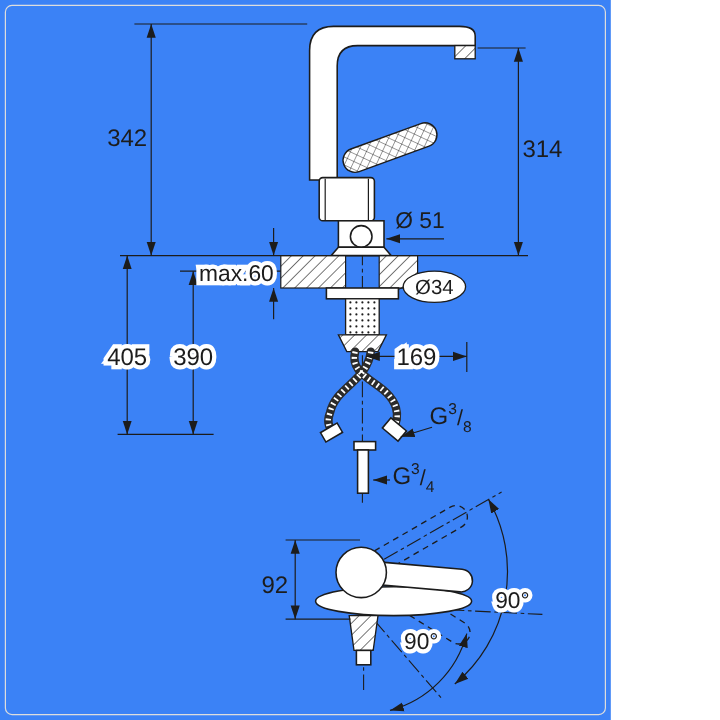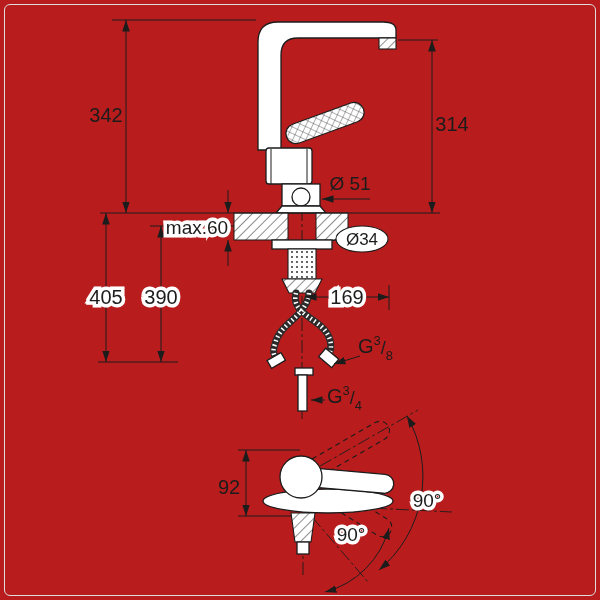--- a/index.html
+++ b/index.html
@@ -1,16 +1,16 @@
 <!DOCTYPE html>
 <html><head>
 <meta charset="utf-8">
 <style>
   html,body{margin:0;padding:0;background:#ffffff;}
-  .canvas{position:relative;width:600px;height:600px;background:#b91c1c;overflow:hidden;
+  .canvas{position:relative;width:509px;height:600px;background:#3b82f6;overflow:hidden;
           font-family:"Liberation Sans",sans-serif;}
   .frame{position:absolute;inset:4px;border:1px solid #dddddd;border-radius:6px;pointer-events:none;}
   svg{position:absolute;inset:0;}
   text{fill:#1c1c1c;font-family:"Liberation Sans",sans-serif;}
   .halo{paint-order:stroke;stroke:#ffffff;stroke-width:7px;}
   .ln{stroke:#1c1c1c;stroke-width:1;fill:none;}
   .outline{stroke:#1c1c1c;stroke-width:1.3;fill:#ffffff;}
   .cl{stroke:#1c1c1c;stroke-width:0.9;fill:none;stroke-dasharray:13 3 3 3;}
   .dash{stroke:#1c1c1c;stroke-width:1.1;fill:none;stroke-dasharray:5 4;}
 </style>

